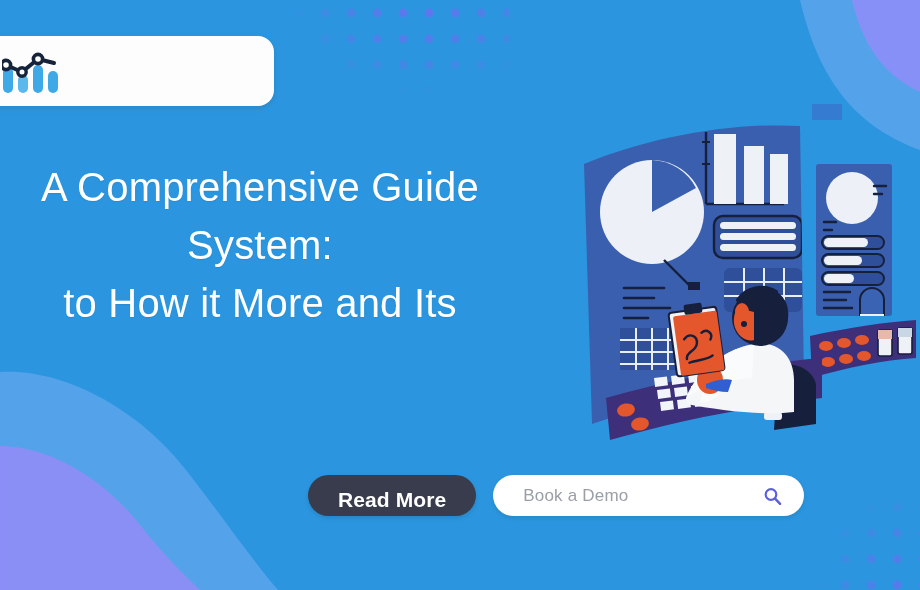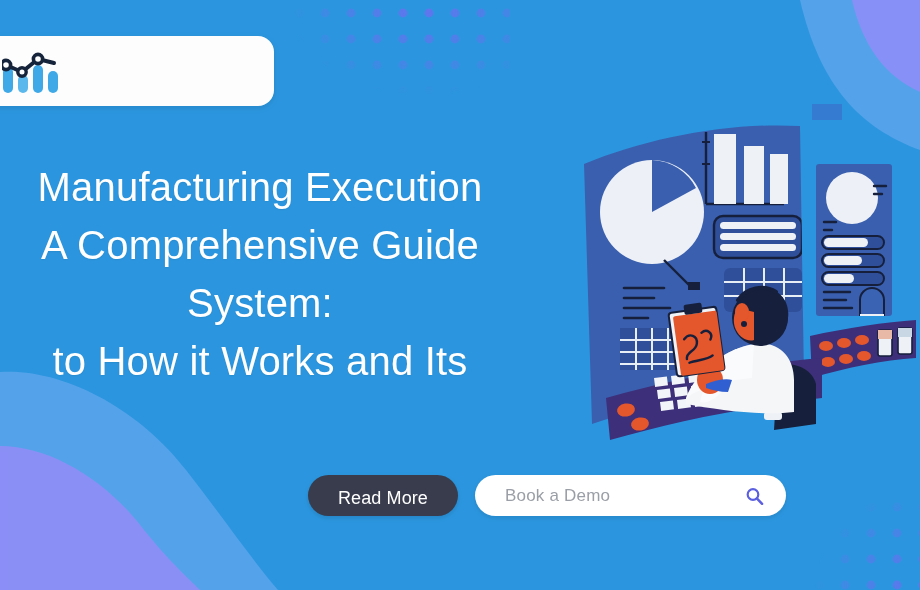--- a/index.html
+++ b/index.html
@@ -72,22 +72,22 @@
     gap: 17px;
   }
   #read-more-button {
     background: #383c4d;
     color: #ffffff;
     border: none;
     border-radius: 24px;
     height: 41px;
     padding: 13px 30px;
     font-family: "Liberation Sans", sans-serif;
-    font-size: 18px;
-    font-weight: normal;
+    font-size: 21px;
+    font-weight: bold;
     letter-spacing: 0.1px;
     cursor: pointer;
     box-shadow: 0 2px 5px rgba(0,0,0,0.12);
   }
   #demo-field {
     position: relative;
     width: 311px;
     height: 41px;
     background: #ffffff;
     border-radius: 21px;
@@ -187,24 +187,23 @@
         <rect x="46" y="22" width="10" height="22" rx="5" fill="#3fa9e8"></rect>
         <polyline points="4,16 20,23 36,10 52,14" fill="none" stroke="#16243b" stroke-width="4" stroke-linecap="round" stroke-linejoin="round"></polyline>
         <circle cx="4" cy="16" r="4.6" fill="#fdfdfd" stroke="#16243b" stroke-width="3.6"></circle>
         <circle cx="20" cy="23" r="4.2" fill="#fdfdfd" stroke="#16243b" stroke-width="3.4"></circle>
         <circle cx="36" cy="10" r="4.6" fill="#fdfdfd" stroke="#16243b" stroke-width="3.6"></circle>
       </svg>
     </span>
   </div>
 
   <h1 id="headline">
-    <span class="hl-line">Manufacturing Execution</span>
     <span class="hl-line">A Comprehensive Guide</span>
     <span class="hl-line">System:</span>
-    <span class="hl-line">to How it Works and Its</span>
+    <span class="hl-line">to How it More and Its</span>
   </h1>
 
   <div id="cta-row">
     <button id="read-more-button">Read More</button>
 
     <div id="demo-field">
       <input id="demo-input" type="text" placeholder="Book a Demo" style="">
       <span id="search-icon-wrap">
         <svg viewBox="0 0 20 20" width="19" height="19" xmlns="http://www.w3.org/2000/svg" aria-hidden="true">
           <circle cx="8.4" cy="8.4" r="5.6" fill="none" stroke="#5b5fe0" stroke-width="2.3"></circle>

